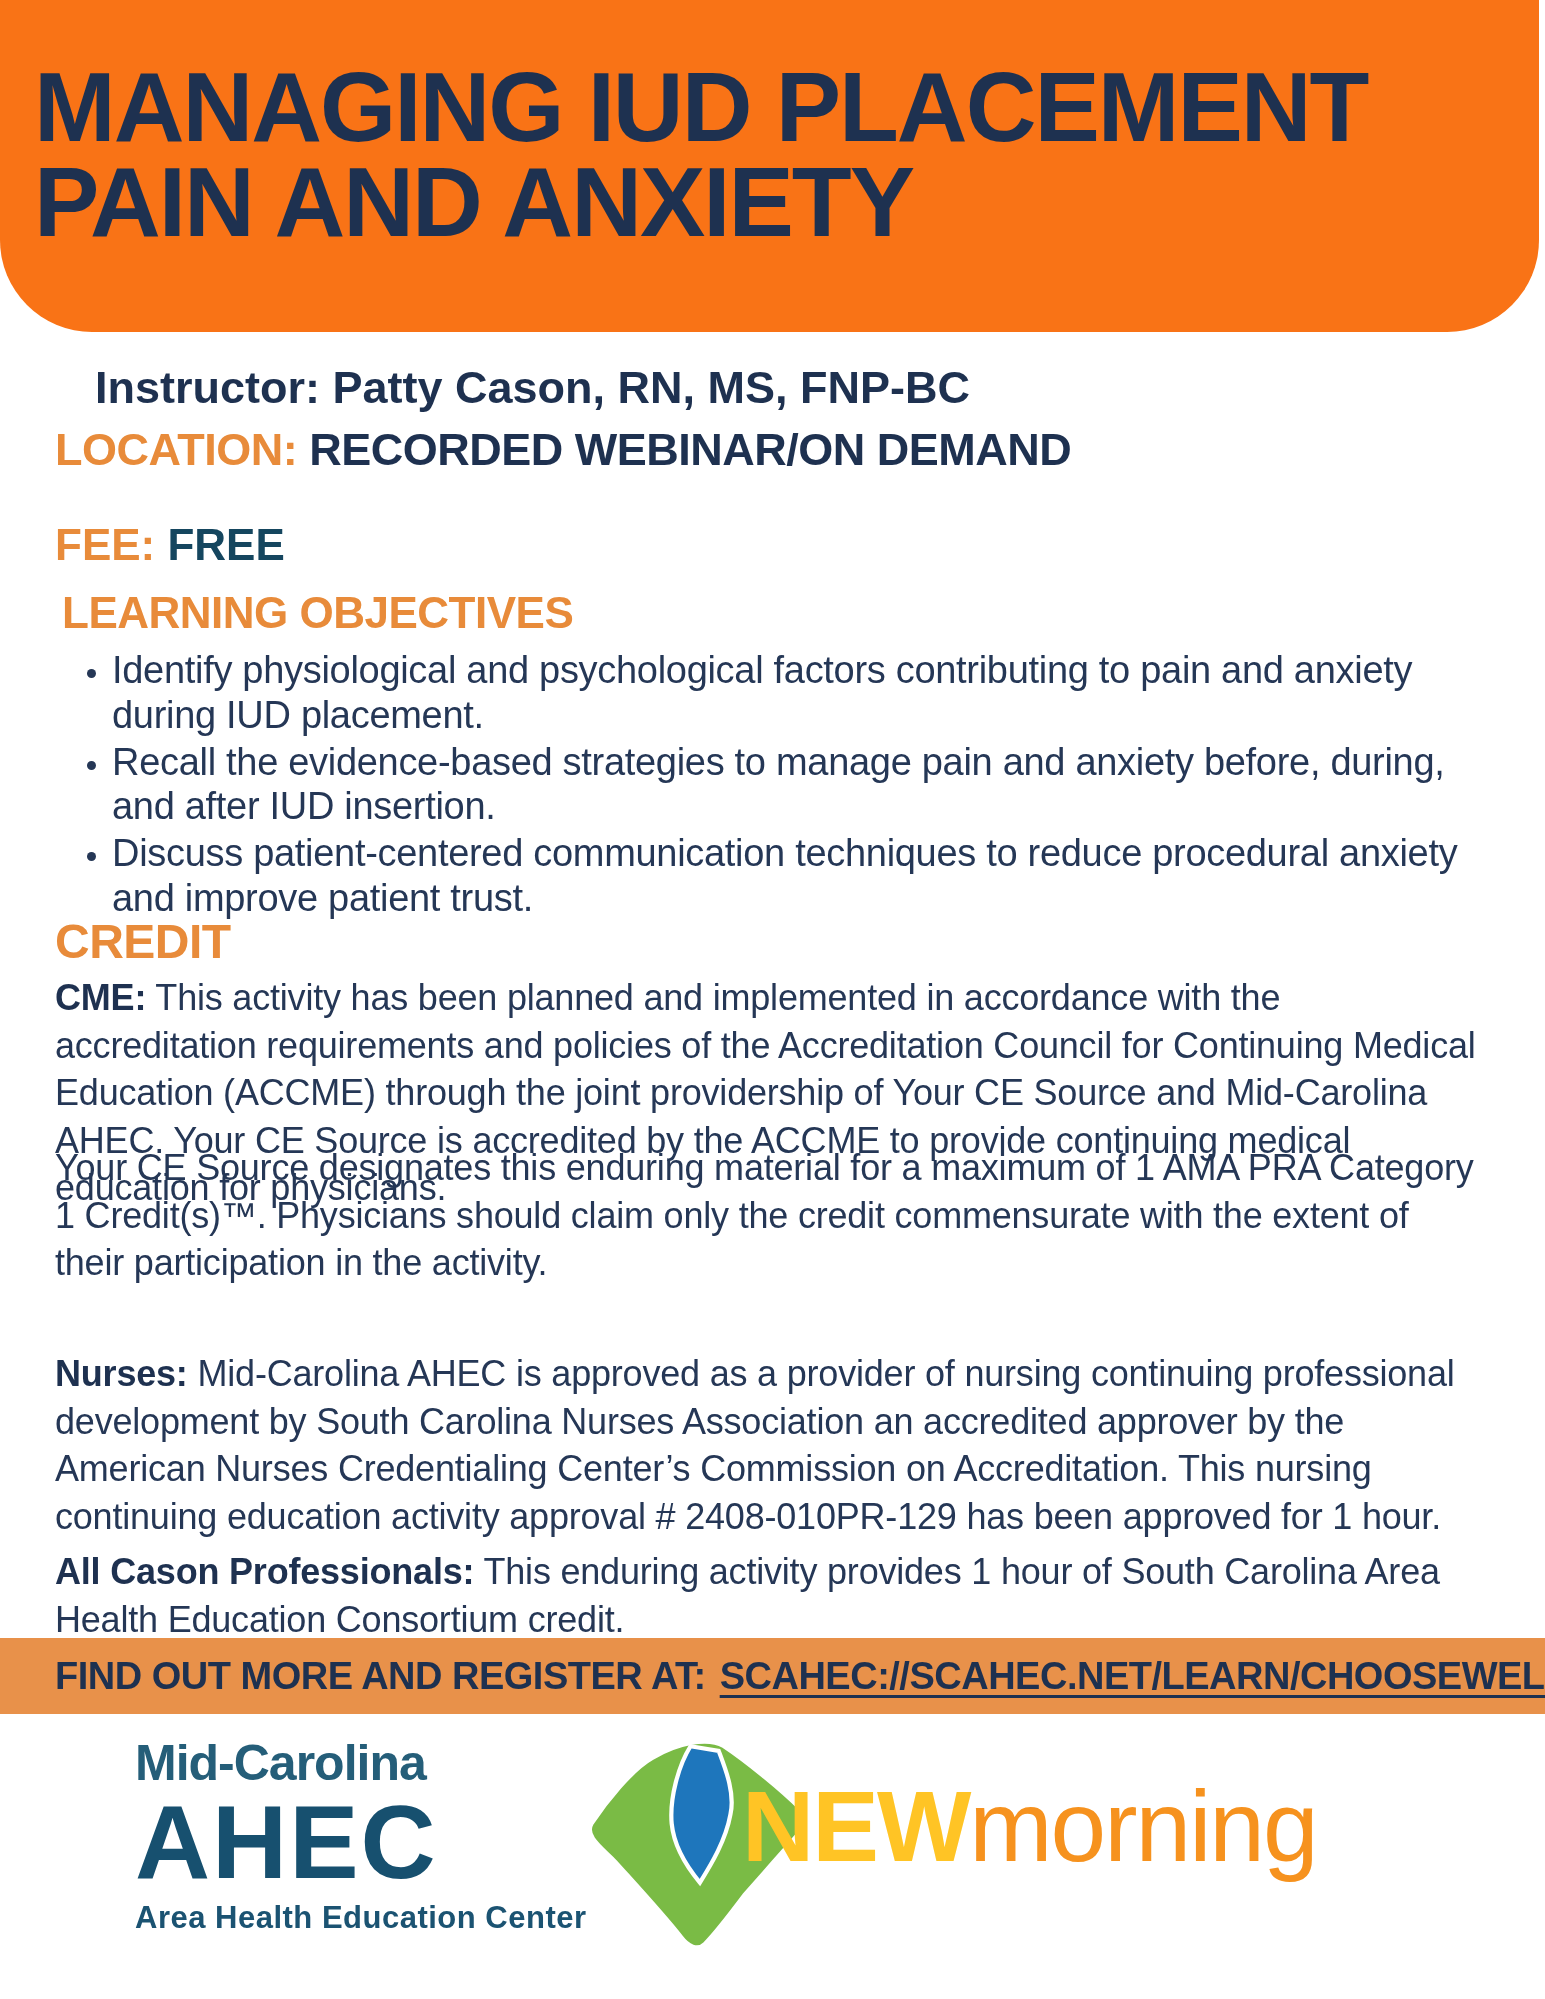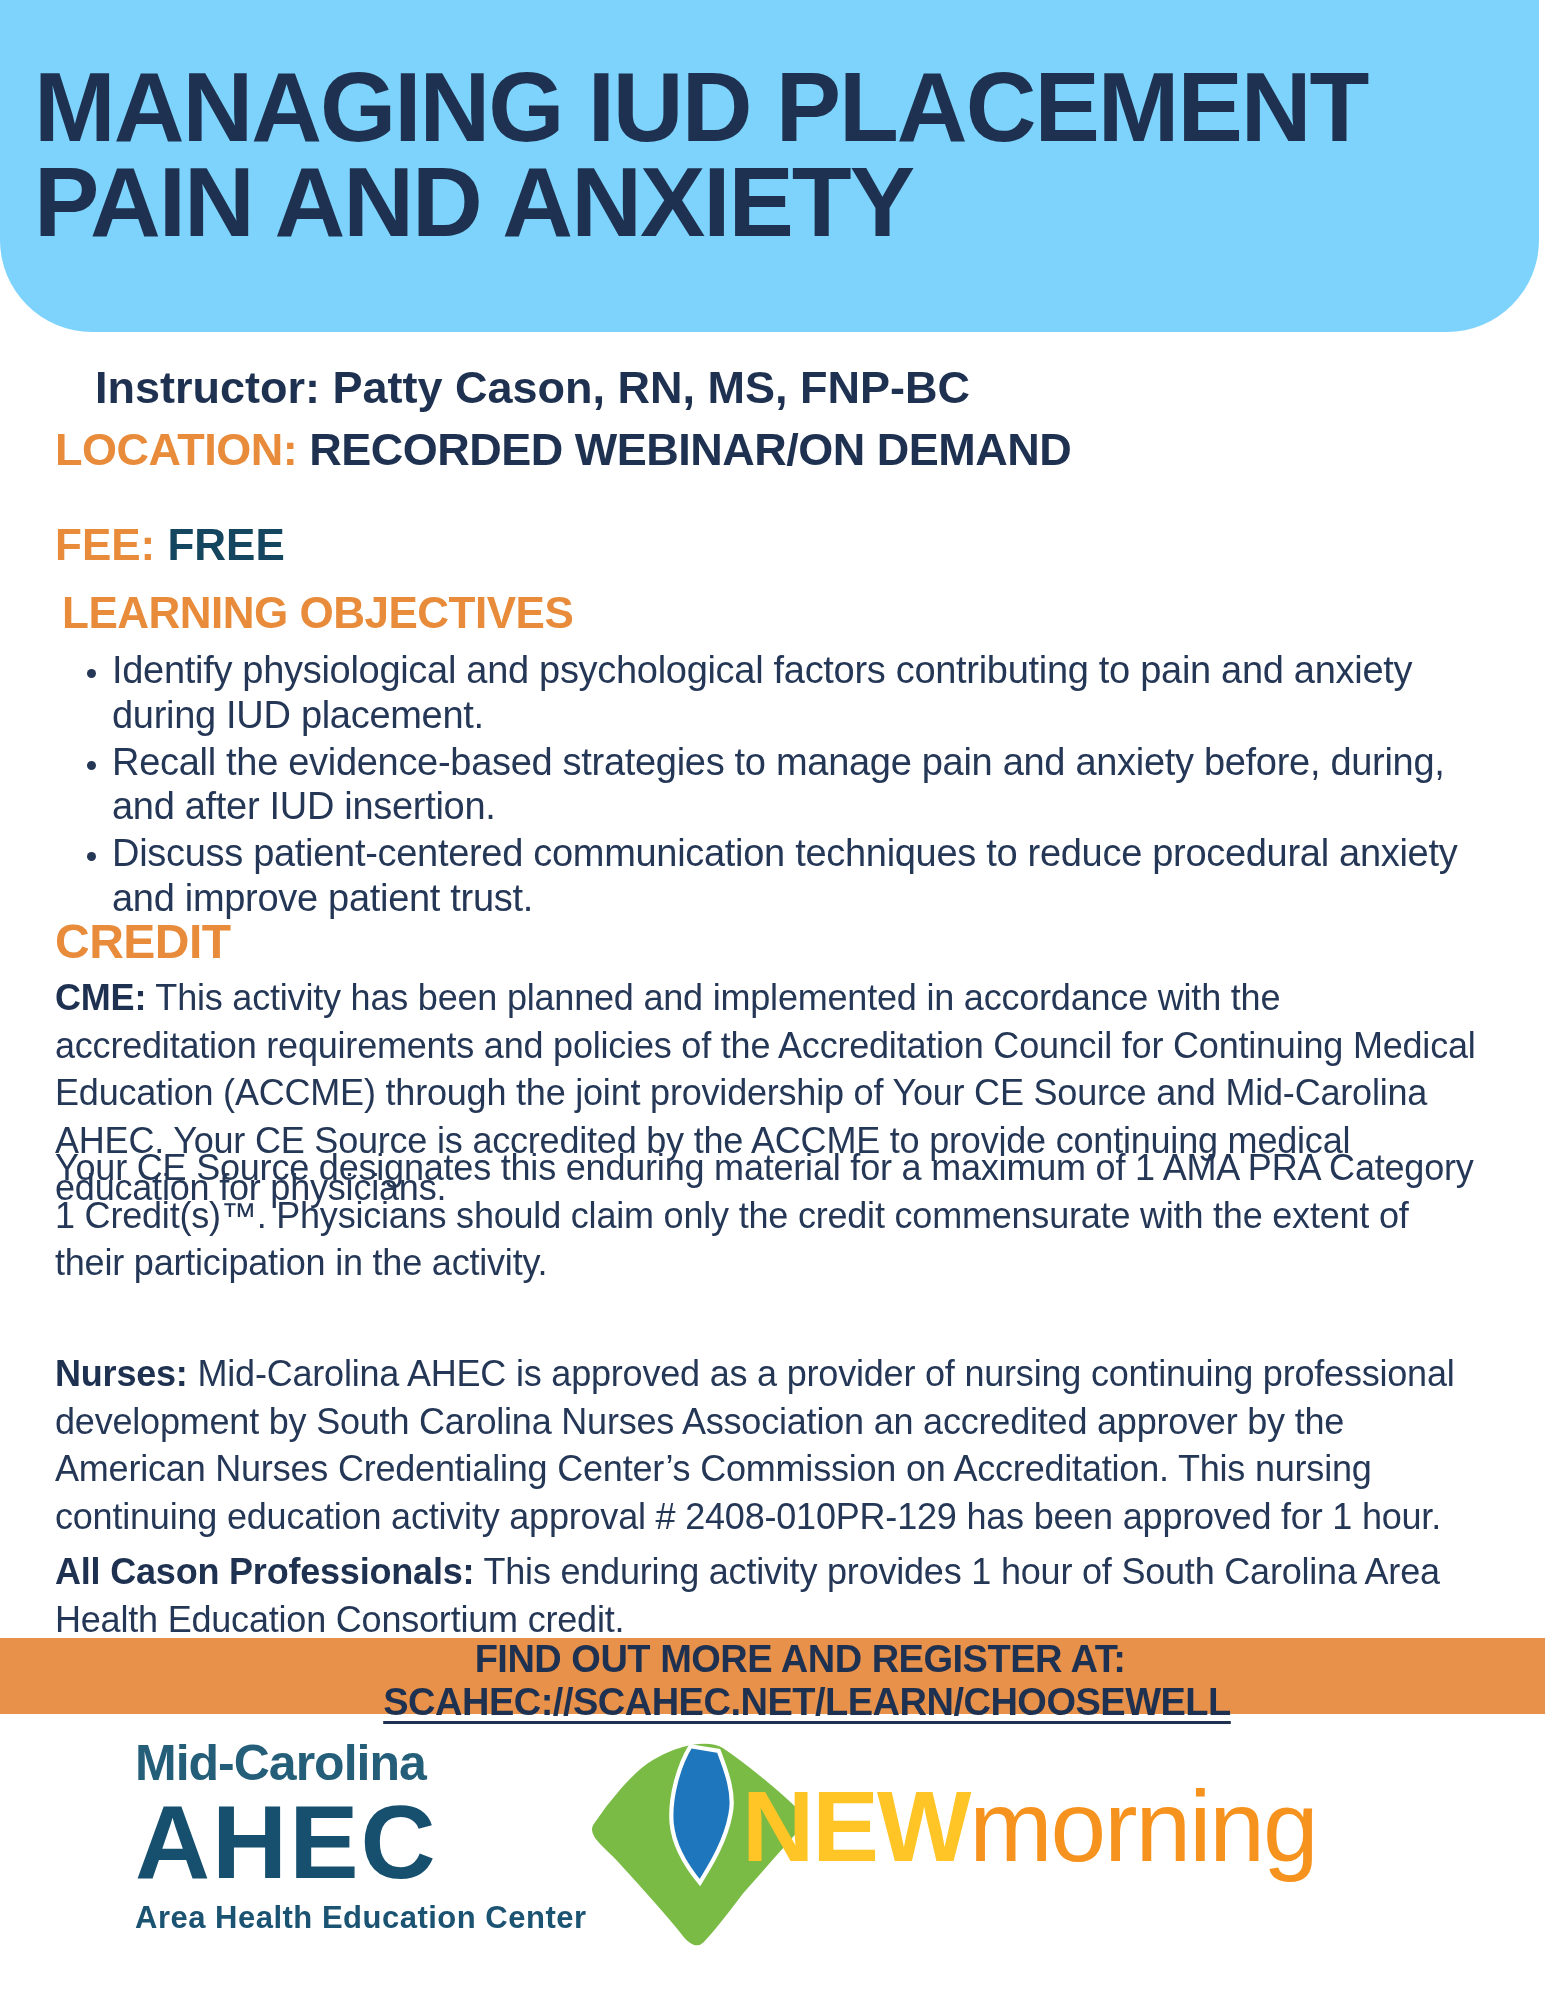--- a/index.html
+++ b/index.html
@@ -11,21 +11,21 @@
     font-family: "Liberation Sans", sans-serif;
     overflow: hidden;
   }
 
   
   .header {
     position: absolute;
     top: 0; left: 0;
     width: 1539px;
     height: 332px;
-    background: #7dd3fc;
+    background: #f97316;
     border-radius: 0 0 92px 92px;
     box-sizing: border-box;
     padding: 60px 20px 0 34px;
   }
   .header h1 {
     margin: 0;
     color: #1E3150;
     font-size: 98px;
     line-height: 0.97;
     font-weight: 800;
@@ -78,21 +78,21 @@
   .para-others { top: 1548px; }
 
   
   .register-bar {
     position: absolute; top: 1638px; left: 0;
     width: 1545px; height: 76px;
     background: #E8914A;
     display: flex; align-items: center;
     padding-left: 55px; box-sizing: border-box;
     font-size: 38px; font-weight: 800; color: #1E3150;
-    letter-spacing: -0.5px; white-space: nowrap; flex-direction: column;
+    letter-spacing: -0.5px; white-space: nowrap;
   }
   .register-bar a {
     color: #1E3150; text-decoration: underline;
     text-decoration-thickness: 3px; text-underline-offset: 6px;
     margin-left: 14px;
   }
 
   
   .footer { position: absolute; top: 1730px; left: 0; width: 1545px; height: 260px; }
 

